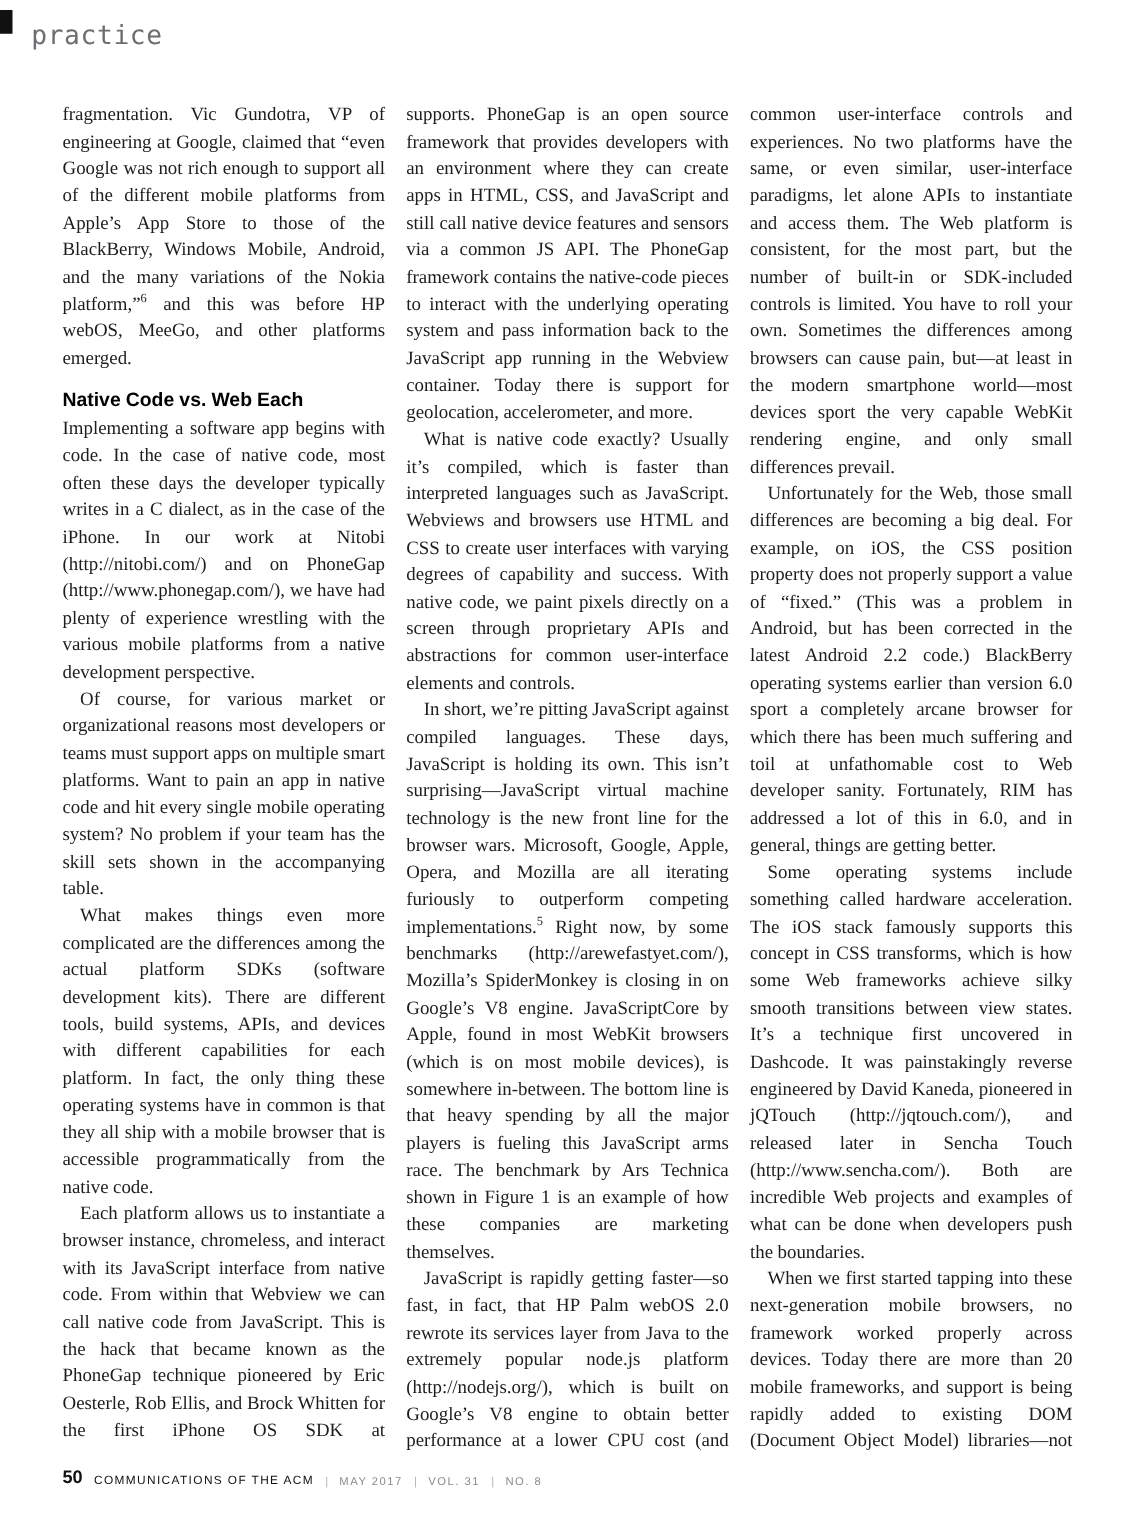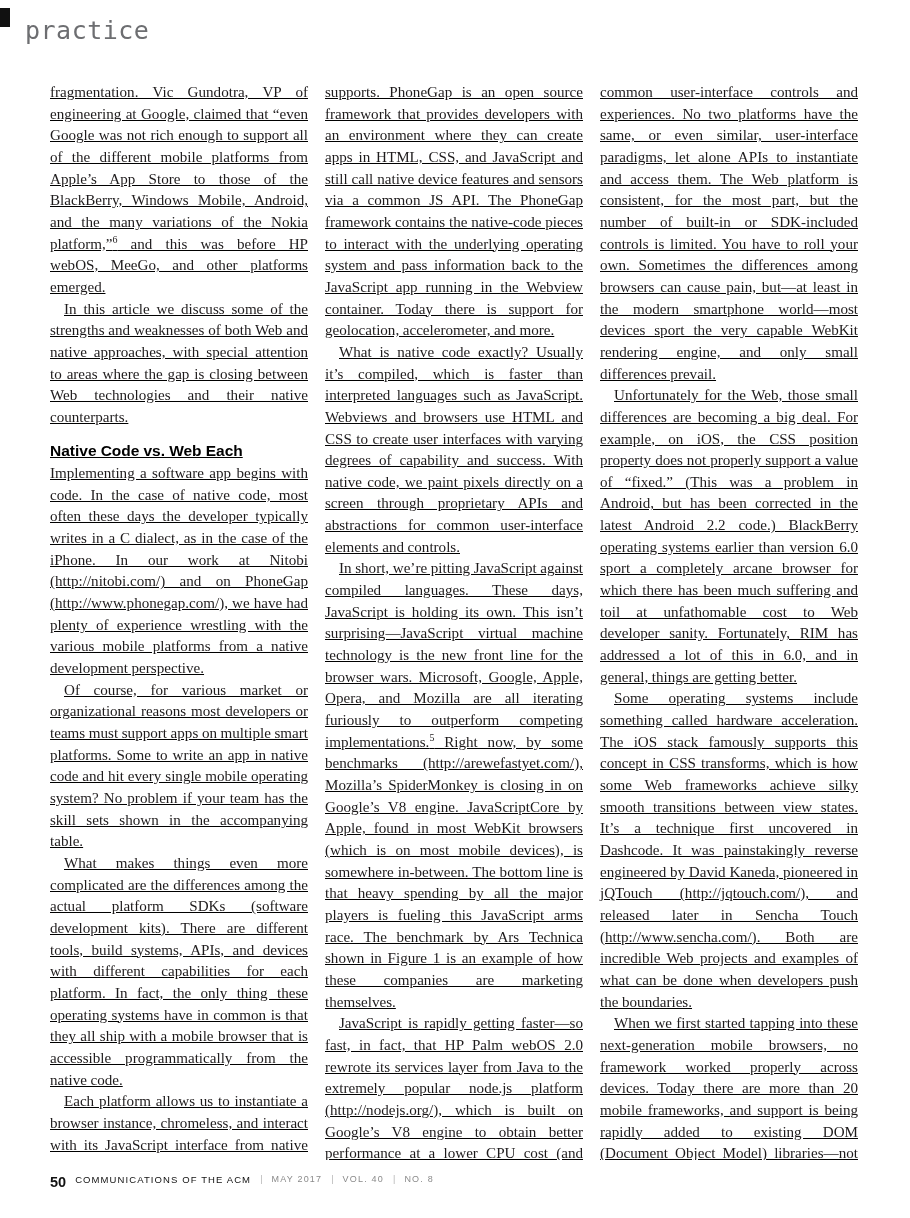--- a/index.html
+++ b/index.html
@@ -23,35 +23,34 @@
     height: 19px;
     background: #111111;
   }
   .page-header {
     position: absolute;
     top: 16px;
     left: 25px;
   }
   .section-label {
     font-family: "DejaVu Sans Mono", monospace;
-    font-size: 25px;
+    font-size: 21px;
     color: #6d6e71;
     letter-spacing: 0.5px;
     text-align: center;
   }
   .columns {
     position: absolute;
     top: 82px;
     left: 50px;
     width: 808px;
     height: 1078px;
     display: flex;
     gap: 17px;
     overflow: hidden;
-    text-decoration: underline;
   }
   .col {
     flex: 1 1 0;
     text-align: justify;
     font-size: 15.1px;
     line-height: 21.65px;
     color: #1e1b1c;
     hyphens: auto;
     -webkit-hyphens: auto;
     word-spacing: -0.2px;
@@ -73,21 +72,21 @@
   sup {
     font-size: 66%;
     line-height: 0;
     vertical-align: super;
   }
   .page-footer {
     position: absolute;
     left: 50px;
     bottom: 28px;
     display: flex;
-    align-items: flex-start;
+    align-items: flex-end;
     gap: 9px;
     font-family: "Liberation Sans", sans-serif;
   }
   .pagenum {
     font-size: 14.5px;
     font-weight: bold;
     color: #111111;
   }
   .journal {
     font-size: 9.5px;
@@ -113,24 +112,23 @@
   <div class="corner-tab"></div>
 
   <div class="page-header">
     <span class="section-label">practice</span>
   </div>
 
   <div class="columns">
 
     <div class="col">
       <p><span>fragmentation. Vic Gundotra, VP of engineering at Google, claimed that “even Google was not rich enough to support all of the different mobile platforms from Apple’s App Store to those of the BlackBerry, Windows Mobile, Android, and the many variations of the Nokia platform,”</span><sup>6</sup><span> and this was before HP webOS, MeeGo, and other platforms emerged.</span></p>
-      <p class="indent">In this article we discuss some of the strengths and weaknesses of both Web and native approaches, with special attention to areas where the gap is closing between Web technologies and their native counterparts.</p>
       <h3>Native Code vs. Web Each</h3>
       <p>Implementing a software app begins with code. In the case of native code, most often these days the developer typically writes in a C dialect, as in the case of the iPhone. In our work at Nitobi (http://nitobi.com/) and on PhoneGap (http://www.phonegap.com/), we have had plenty of experience wrestling with the various mobile platforms from a native development perspective.</p>
-      <p class="indent">Of course, for various market or organizational reasons most developers or teams must support apps on multiple smart platforms. Some to write an app in native code and hit every single mobile operating system? No problem if your team has the skill sets shown in the accompanying table.</p>
+      <p class="indent">Of course, for various market or organizational reasons most developers or teams must support apps on multiple smart platforms. Want to pain an app in native code and hit every single mobile operating system? No problem if your team has the skill sets shown in the accompanying table.</p>
       <p class="indent">What makes things even more complicated are the differences among the actual platform SDKs (software development kits). There are different tools, build systems, APIs, and devices with different capabilities for each platform. In fact, the only thing these operating systems have in common is that they all ship with a mobile browser that is accessible programmatically from the native code.</p>
       <p class="indent">Each platform allows us to instantiate a browser instance, chromeless, and interact with its JavaScript interface from native code. From within that Webview we can call native code from JavaScript. This is the hack that became known as the PhoneGap technique pioneered by Eric Oesterle, Rob Ellis, and Brock Whitten for the first iPhone OS SDK at iPhoneDevCamp in 2008. This approach was later ported to Android, BlackBerry, and then to the rest of the platforms PhoneGap</p>
     </div>
 
     <div class="col">
       <p>supports. PhoneGap is an open source framework that provides developers with an environment where they can create apps in HTML, CSS, and JavaScript and still call native device features and sensors via a common JS API. The PhoneGap framework contains the native-code pieces to interact with the underlying operating system and pass information back to the JavaScript app running in the Webview container. Today there is support for geolocation, accelerometer, and more.</p>
       <p class="indent">What is native code exactly? Usually it’s compiled, which is faster than interpreted languages such as JavaScript. Webviews and browsers use HTML and CSS to create user interfaces with varying degrees of capability and success. With native code, we paint pixels directly on a screen through proprietary APIs and abstractions for common user-interface elements and controls.</p>
       <p class="indent"><span>In short, we’re pitting JavaScript against compiled languages. These days, JavaScript is holding its own. This isn’t surprising—JavaScript virtual machine technology is the new front line for the browser wars. Microsoft, Google, Apple, Opera, and Mozilla are all iterating furiously to outperform competing implementations.</span><sup>5</sup><span> Right now, by some benchmarks (http://arewefastyet.com/), Mozilla’s SpiderMonkey is closing in on Google’s V8 engine. JavaScriptCore by Apple, found in most WebKit browsers (which is on most mobile devices), is somewhere in-between. The bottom line is that heavy spending by all the major players is fueling this JavaScript arms race. The benchmark by Ars Technica shown in Figure 1 is an example of how these companies are marketing themselves.</span></p>
       <p class="indent">JavaScript is rapidly getting faster—so fast, in fact, that HP Palm webOS 2.0 rewrote its services layer from Java to the extremely popular node.js platform (http://nodejs.org/), which is built on Google’s V8 engine to obtain better performance at a lower CPU cost (and therefore longer battery life). The trend we’re seeing is the Web technology stack running at a low level, and it’s in production today on millions of devices.</p>
 
@@ -145,18 +143,18 @@
     </div>
 
   </div>
 
   <div class="page-footer">
     <span class="pagenum">50</span>
     <span class="journal">COMMUNICATIONS OF THE ACM</span>
     <span class="footer-sep">|</span>
     <span class="footer-meta">MAY 2017</span>
     <span class="footer-sep">|</span>
-    <span class="footer-meta">VOL. 40</span>
+    <span class="footer-meta">VOL. 31</span>
     <span class="footer-sep">|</span>
     <span class="footer-meta">NO. 8</span>
   </div>
 
 </div>
 
 </body></html>

